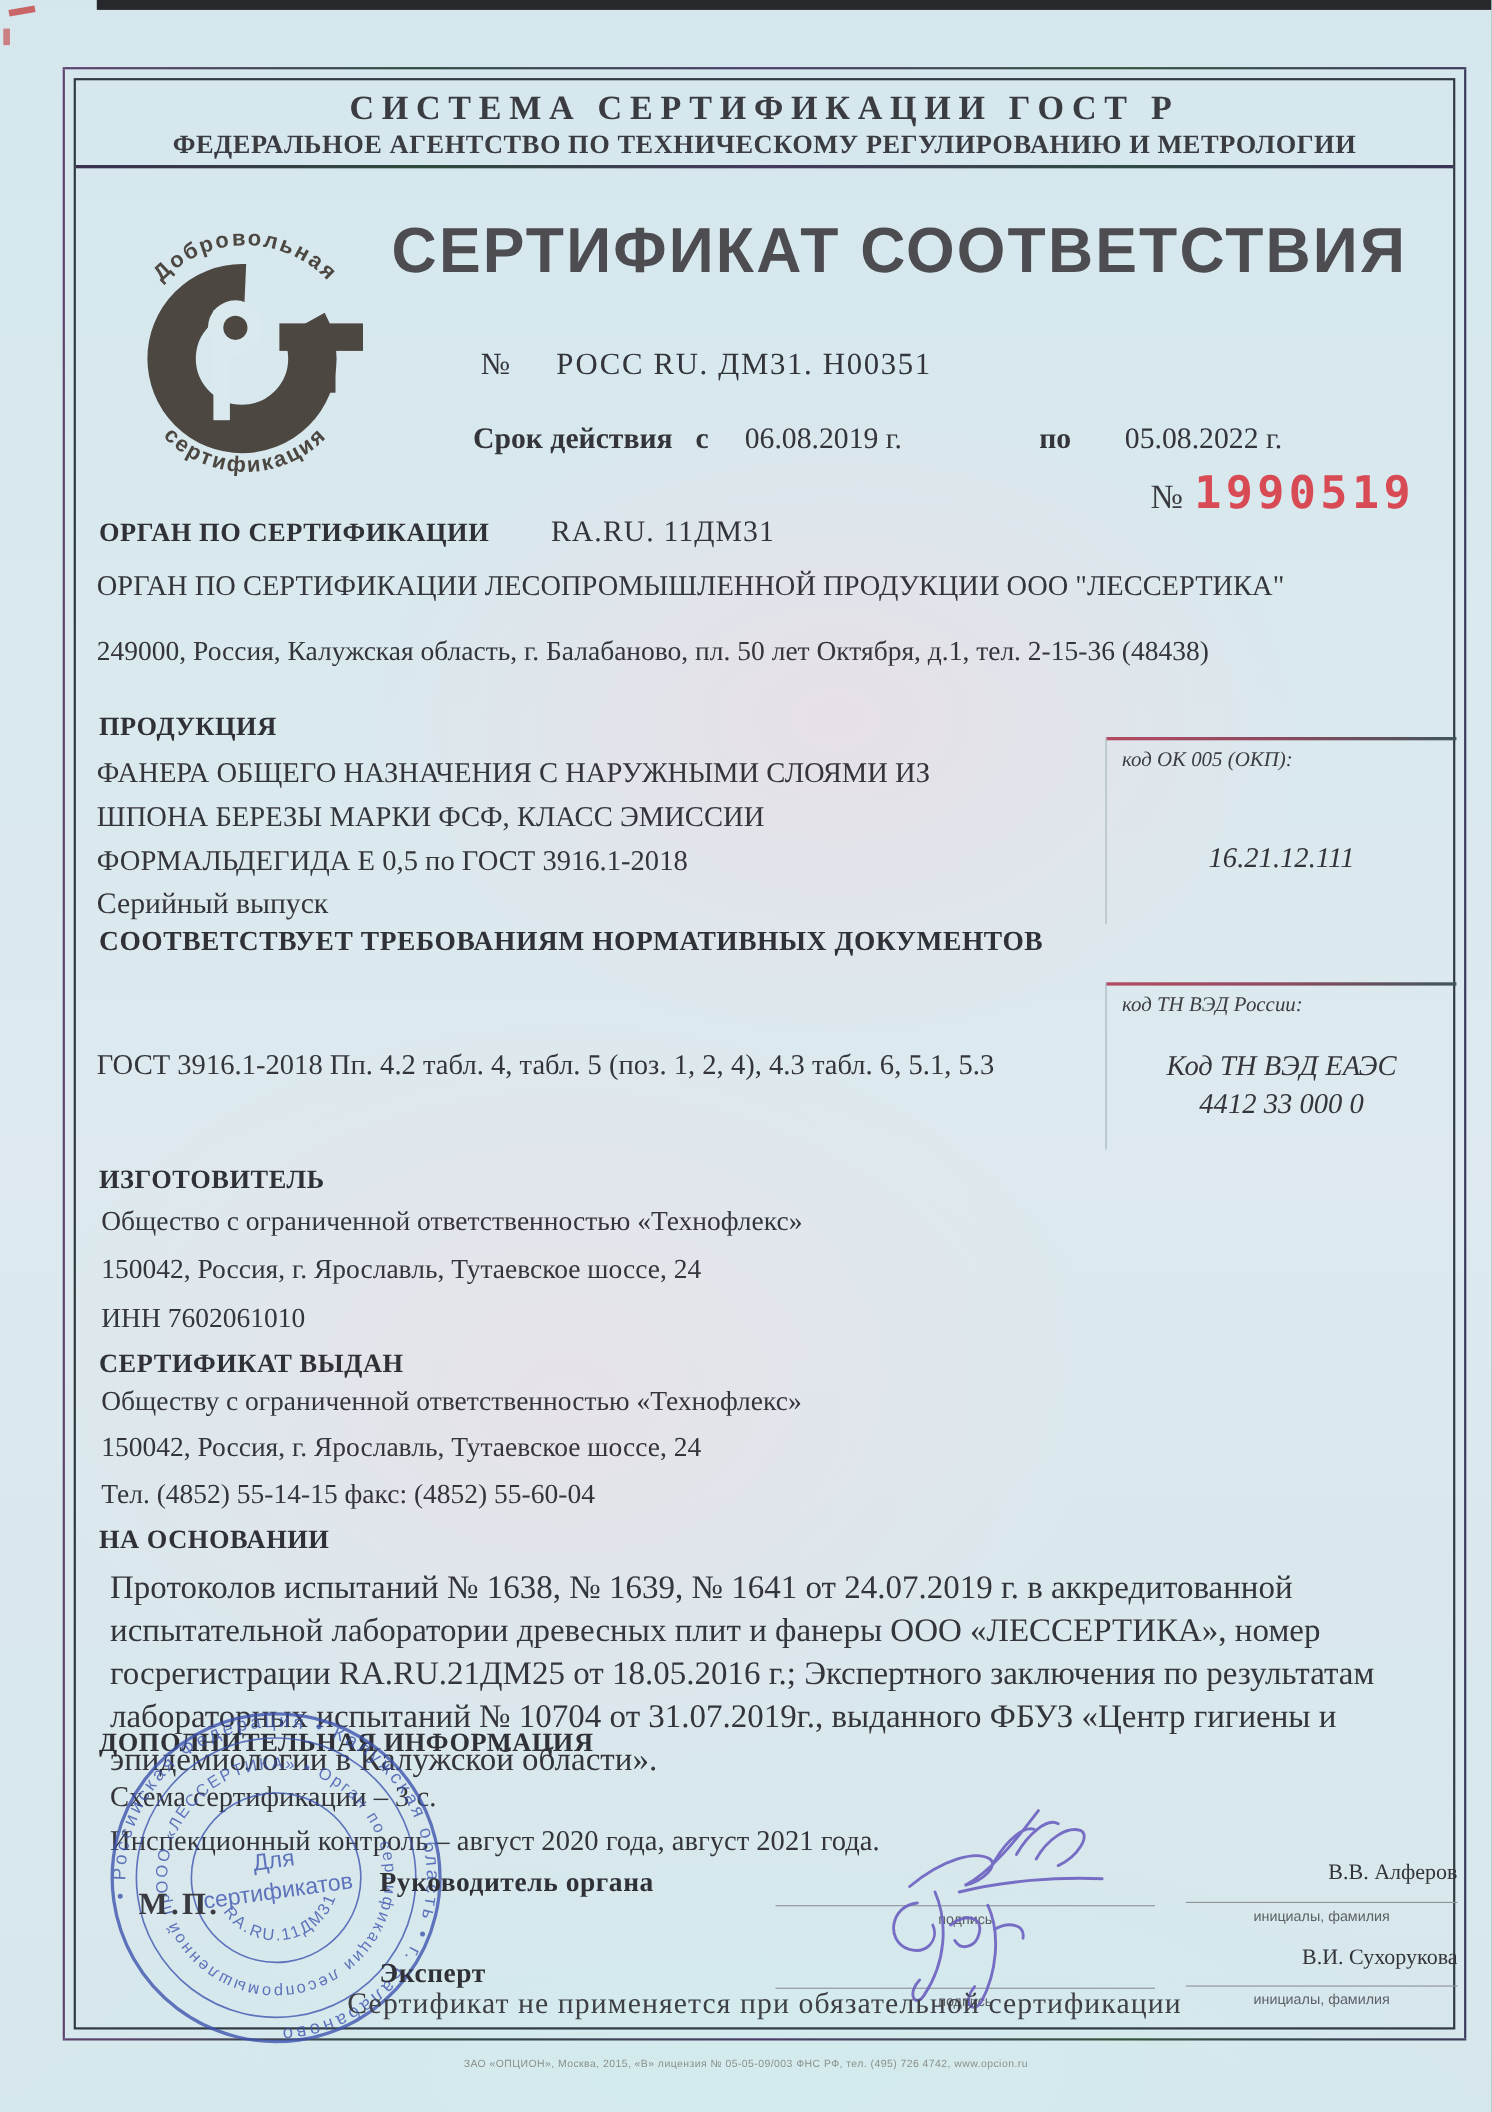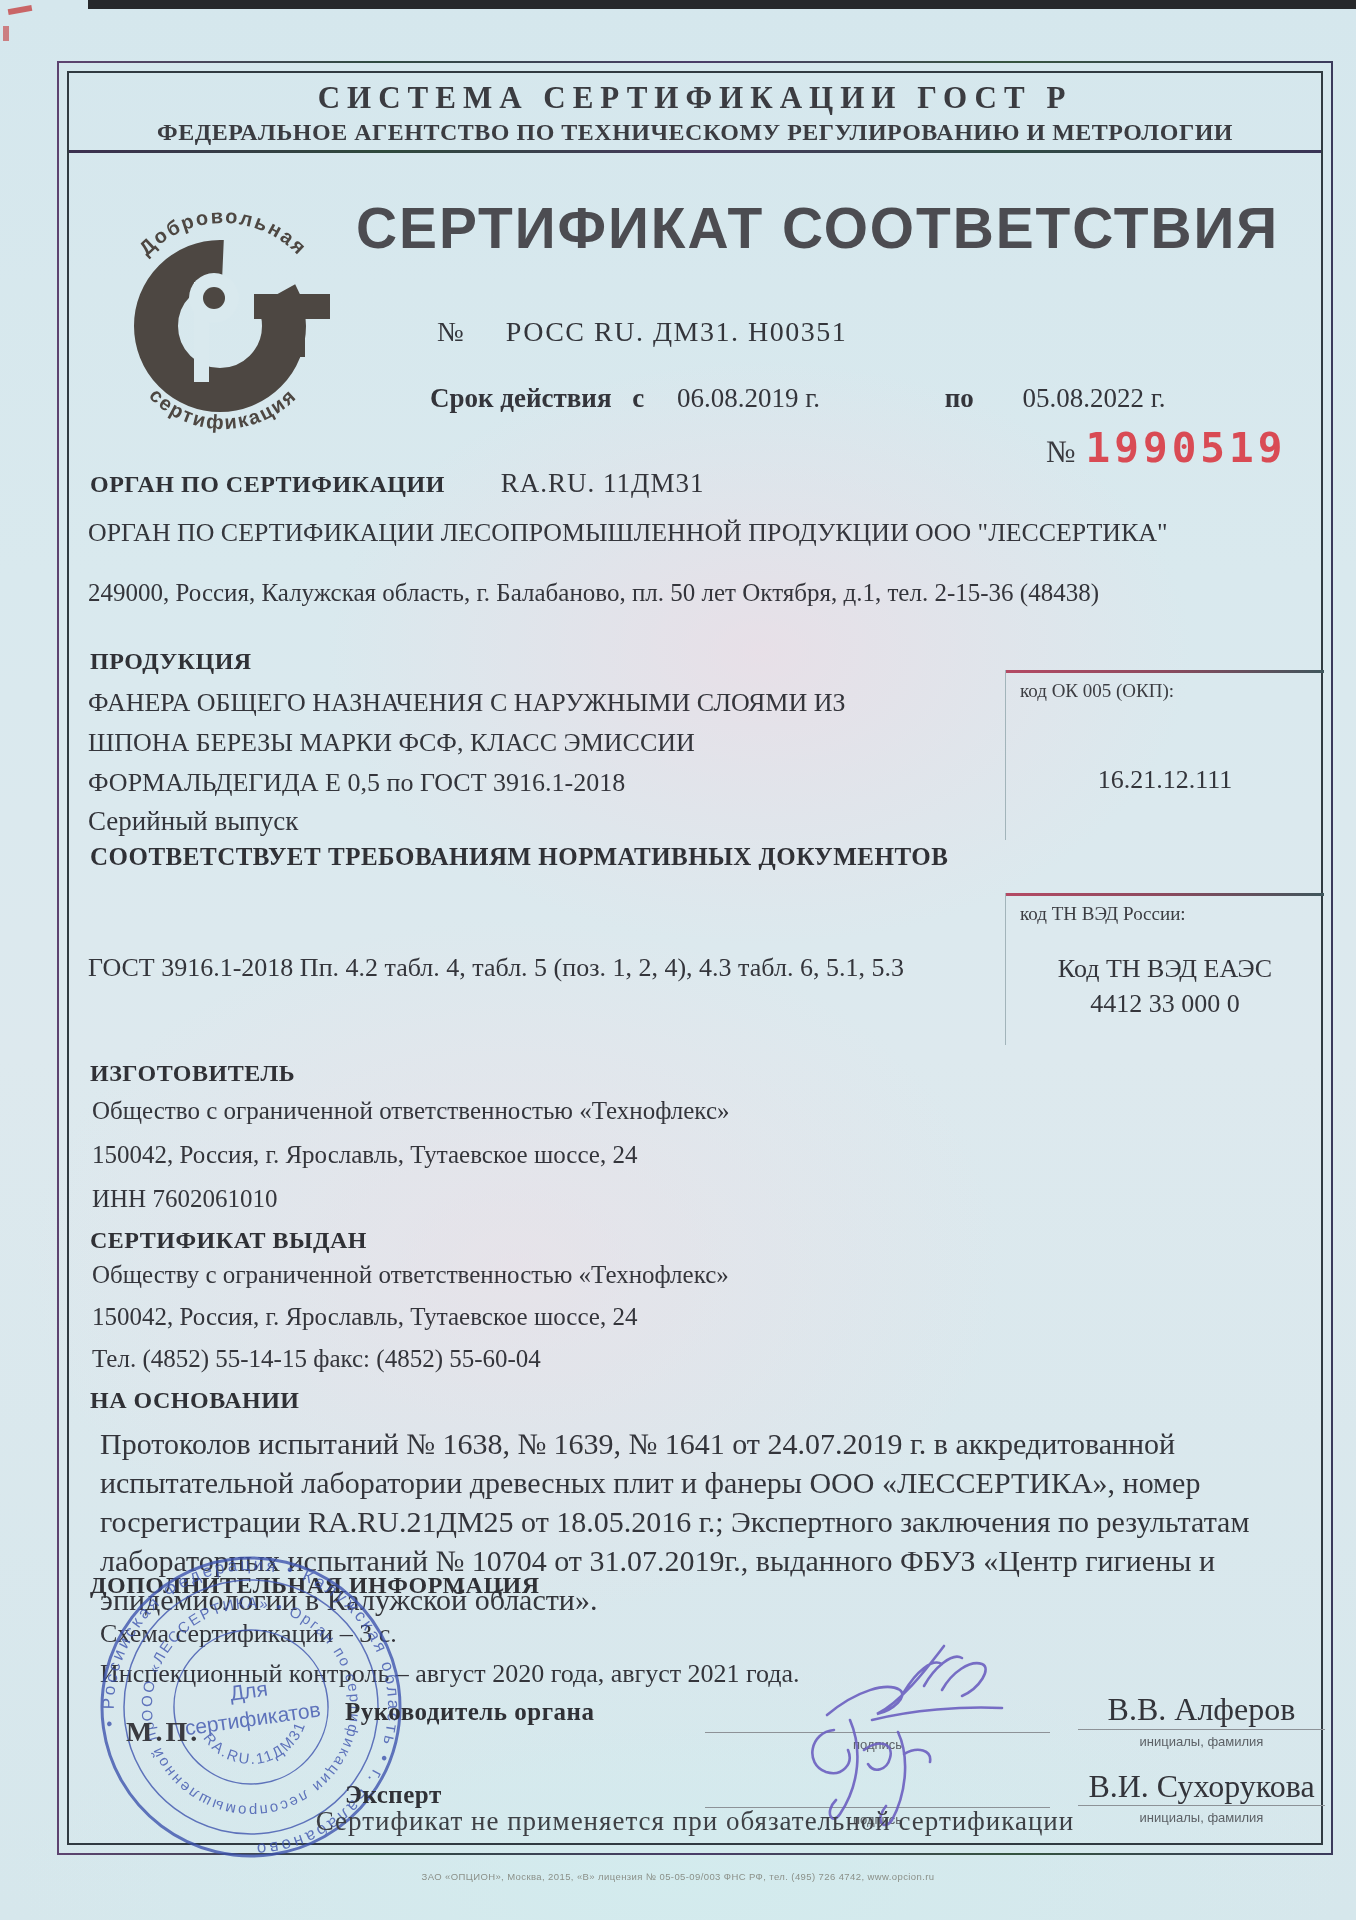--- a/index.html
+++ b/index.html
@@ -42,21 +42,21 @@
   .t26{font-size:26px;} .t25{font-size:25px;}
   .org-row{left:90px;top:468px;}
   .org-row .code{font-weight:normal;font-size:27px;margin-left:52px;letter-spacing:1px;}
   .org-name{left:88px;top:518px;font-size:26px;transform:scaleX(.995);transform-origin:left top;}
   .org-addr{left:88px;top:579px;font-size:25px;}
   .prod-lbl{left:90px;top:648px;}
   .prod-l1{left:88px;top:688px;} .prod-l2{left:88px;top:728px;} .prod-l3{left:88px;top:768px;}
   .prod-serial{left:88px;top:806px;font-size:27px;}
   .conform-lbl{left:90px;top:843px;}
   .gost-line{left:88px;top:953px;font-size:26px;}
-  .code-box{border-left:1px solid #a2b4ba;}
+  .code-box{border-left:1px solid #a2b4ba;font-style:italic;}
   .code-box .topline{position:absolute;top:0;left:0;right:0;height:3px;background:linear-gradient(90deg,#b44a64,#8c4a5e,#3f565c);}
   .okp-box{left:1005px;top:670px;width:318px;height:170px;}
   .tnved-box{left:1005px;top:893px;width:318px;height:152px;}
   .code-box .cap{position:absolute;left:14px;top:10px;font-size:19px;color:#3c3d42;}
   .code-box .cen{position:absolute;left:0;right:0;text-align:center;font-size:26px;line-height:35px;color:#34353b;}
   .okp-box .cen{top:92px;}
   .tnved-box .cen{top:58px;}
   .manu-lbl{left:90px;top:1060px;}
   .manu-name{left:92px;top:1097px;}
   .manu-addr{left:92px;top:1141px;}
@@ -77,21 +77,21 @@
   .sig-line{border-bottom:1px solid #8d9297;height:0;}
   .line-s1{left:705px;top:1732px;width:345px;}
   .line-n1{left:1078px;top:1729px;width:247px;}
   .line-s2{left:705px;top:1807px;width:345px;}
   .line-n2{left:1078px;top:1805px;width:247px;}
   .cap-s{font-family:"Liberation Sans",sans-serif;font-size:13px;color:#5c6166;text-align:center;}
   .cap-s1{left:705px;top:1737px;width:345px;}
   .cap-n1{left:1078px;top:1734px;width:247px;}
   .cap-s2{left:705px;top:1812px;width:345px;}
   .cap-n2{left:1078px;top:1810px;width:247px;}
-  .name-t{font-size:32px;text-align:center;color:#33343a;}
+  .name-t{font-size:20px;text-align:right;color:#33343a;}
   .name-1{left:1078px;top:1691px;width:247px;}
   .name-2{left:1078px;top:1768px;width:247px;}
   .note{left:69px;top:1806px;width:1252px;text-align:center;font-size:27px;letter-spacing:1px;color:#3e4045;}
   .fineprint{left:0;top:1871px;width:1356px;text-align:center;font-family:"Liberation Sans",sans-serif;font-size:9.5px;color:#8b9089;letter-spacing:.4px;}
   .stamp-svg{left:92px;top:1548px;opacity:.78;transform:rotate(-8deg);}
   .sig1-svg{left:812px;top:1630px;}
   .sig2-svg{left:792px;top:1698px;}
   .logo-svg{left:102px;top:198px;}
 </style>
 </head>

